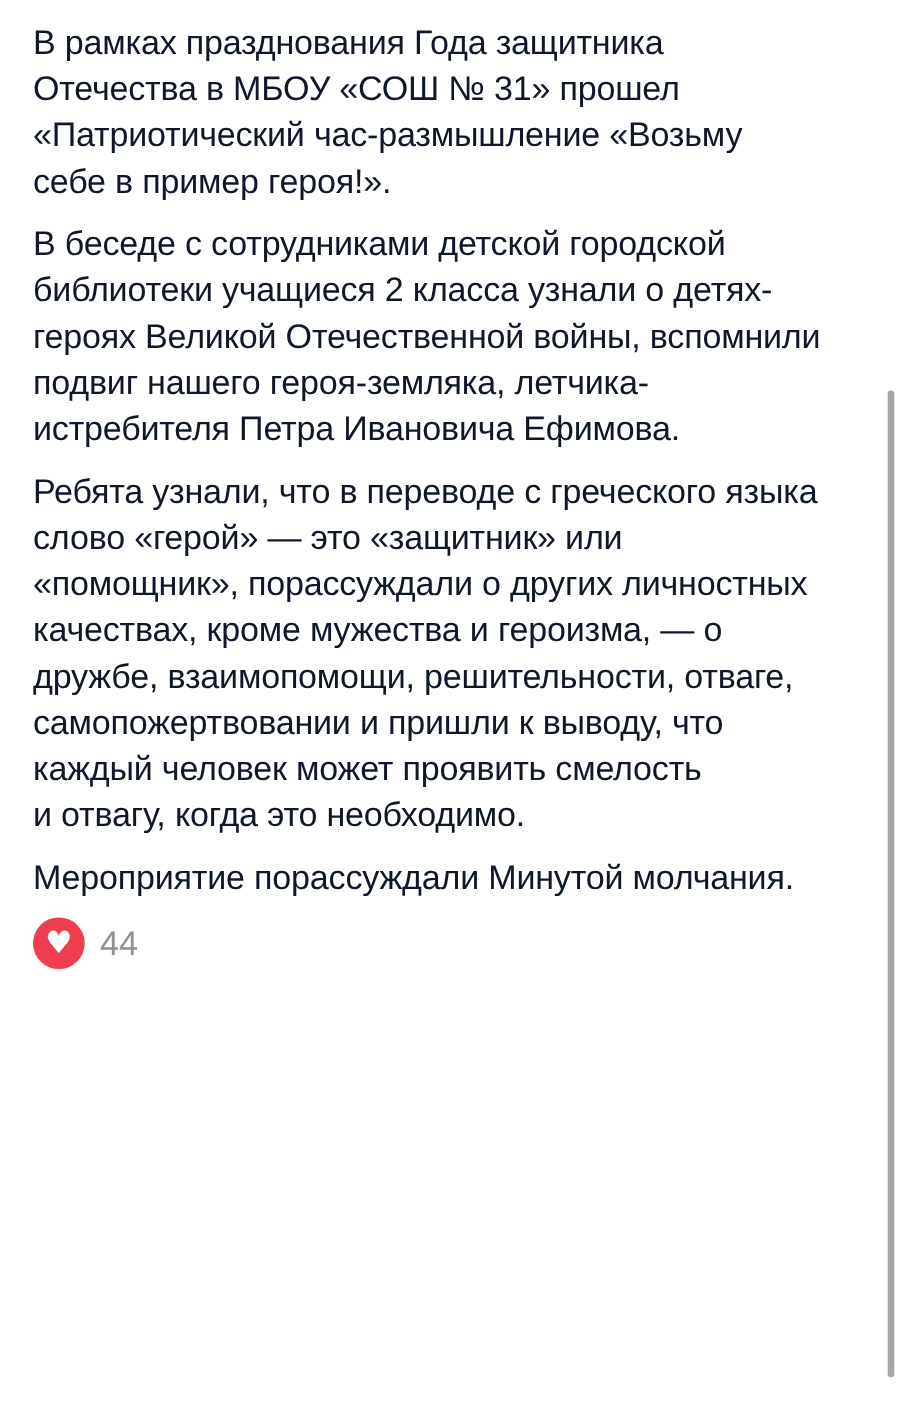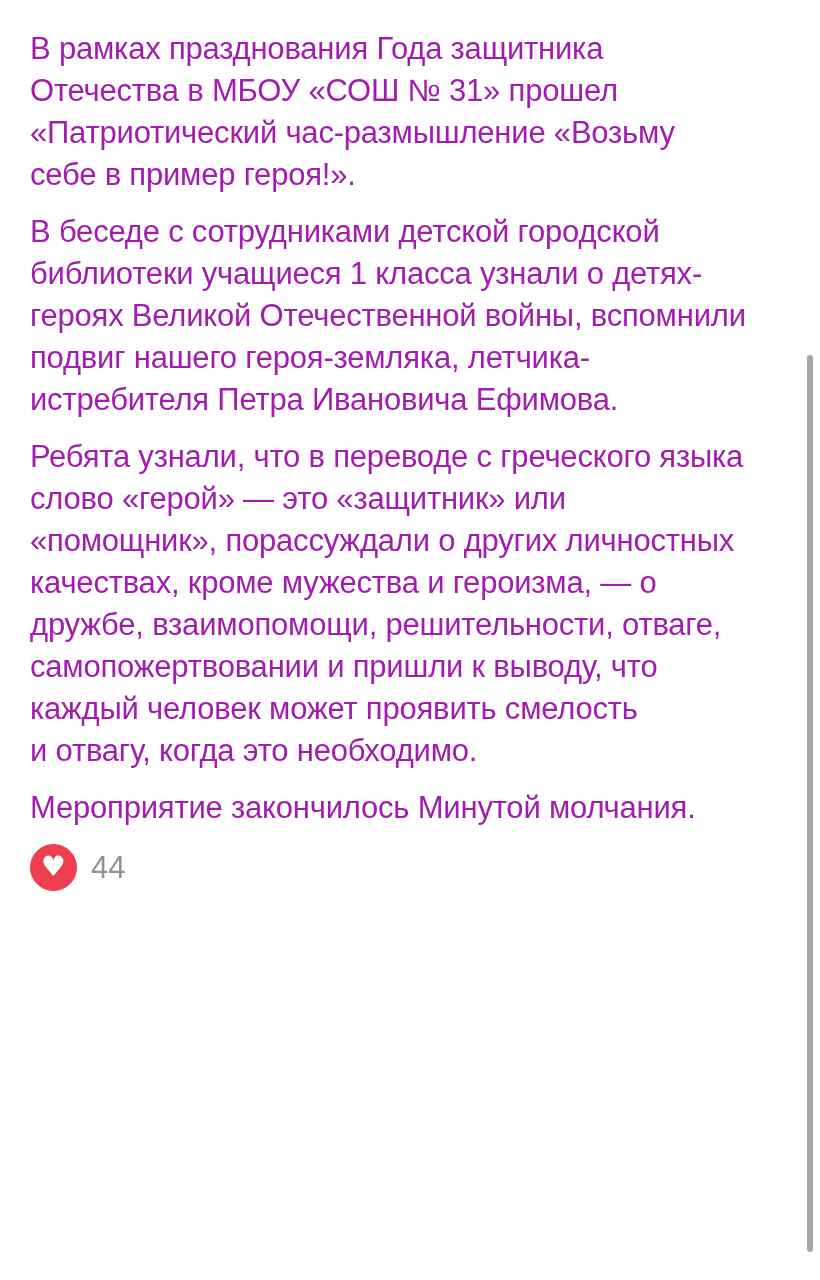--- a/index.html
+++ b/index.html
@@ -14,25 +14,25 @@
     position: relative;
     font-family: "Liberation Sans", "DejaVu Sans", sans-serif;
   }
   .post {
     position: absolute;
     top: 18px;
     left: 30px;
     width: 756px;
   }
   .post p {
-    margin: 10px 0 15px 0;
+    margin: 0 0 15px 0;
     font-size: 31px;
     line-height: 42px;
     letter-spacing: -0.2px;
-    color: #a21caf;
+    color: #0f172a;
     white-space: pre-line;
   }
   .reaction-row {
     display: flex;
     align-items: center;
     margin-top: 6px;
   }
   .heart-button {
     width: 47px;
     height: 47px;
@@ -70,33 +70,33 @@
 </style>
 </head>
 <body>
 
 <article class="post">
   <p>В рамках празднования Года защитника
 Отечества в МБОУ «СОШ № 31» прошел
 «Патриотический час-размышление «Возьму
 себе в пример героя!».</p>
   <p>В беседе с сотрудниками детской городской
-библиотеки учащиеся 1 класса узнали о детях-
+библиотеки учащиеся 2 класса узнали о детях-
 героях Великой Отечественной войны, вспомнили
 подвиг нашего героя-земляка, летчика-
 истребителя Петра Ивановича Ефимова.</p>
   <p>Ребята узнали, что в переводе с греческого языка
 слово «герой» — это «защитник» или
 «помощник», порассуждали о других личностных
 качествах, кроме мужества и героизма, — о
 дружбе, взаимопомощи, решительности, отваге,
 самопожертвовании и пришли к выводу, что
 каждый человек может проявить смелость
 и отвагу, когда это необходимо.</p>
-  <p>Мероприятие закончилось Минутой молчания.</p>
+  <p>Мероприятие порассуждали Минутой молчания.</p>
 
   <div class="reaction-row">
     <button class="heart-button">
       <span class="heart-glyph">♥</span>
     </button>
     <span class="reaction-count">44</span>
   </div>
 </article>
 
 <div class="scrollbar-thumb"></div>

